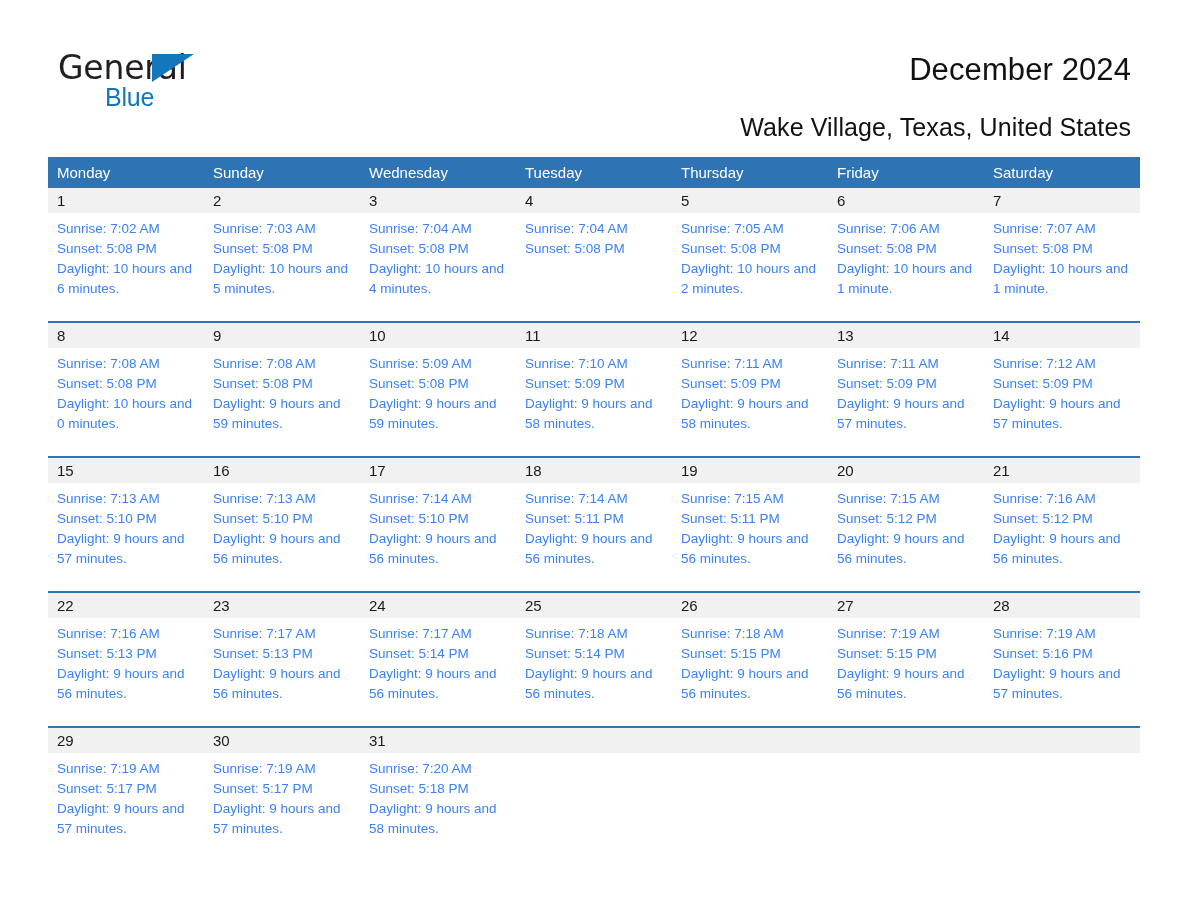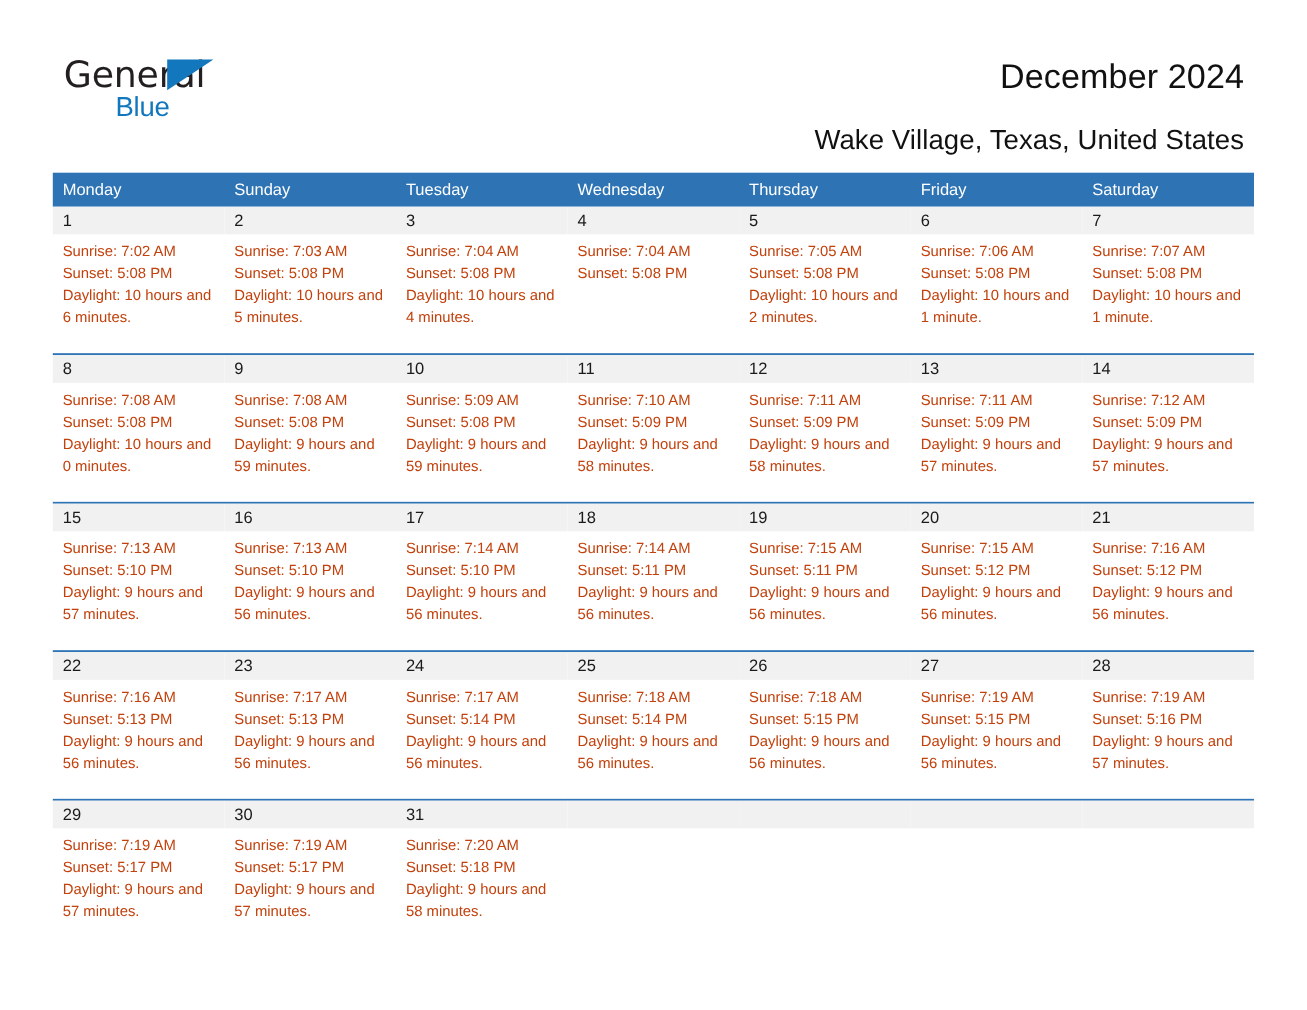--- a/index.html
+++ b/index.html
@@ -146,21 +146,21 @@
     line-height: 25px;
     color: #1a1a1a;
     box-sizing: border-box;
     overflow: hidden;
     white-space: nowrap;
   }
   .day-body {
     padding: 6px 6px 0 9px;
     font-size: 13.5px;
     line-height: 20px;
-    color: #c2410c;
+    color: #3b82f6;
   }
   .day-body div {
     white-space: nowrap;
   }
   .day-body .wrap {
     white-space: normal;
   }
 </style>
 </head>
 <body>
@@ -180,22 +180,22 @@
       <div class="cal-subtitle">Wake Village, Texas, United States</div>
     </div>
 
   </div>
 
   <div class="calendar">
 
     <div class="weekday-row">
       <div class="weekday-cell">Monday</div>
       <div class="weekday-cell">Sunday</div>
+      <div class="weekday-cell">Wednesday</div>
       <div class="weekday-cell">Tuesday</div>
-      <div class="weekday-cell">Wednesday</div>
       <div class="weekday-cell">Thursday</div>
       <div class="weekday-cell">Friday</div>
       <div class="weekday-cell">Saturday</div>
     </div>
 
     <div class="week-row first">
       <div class="day-cell">
         <div class="day-num-strip">1</div>
         <div class="day-body">
           <div>Sunrise: 7:02 AM</div>

